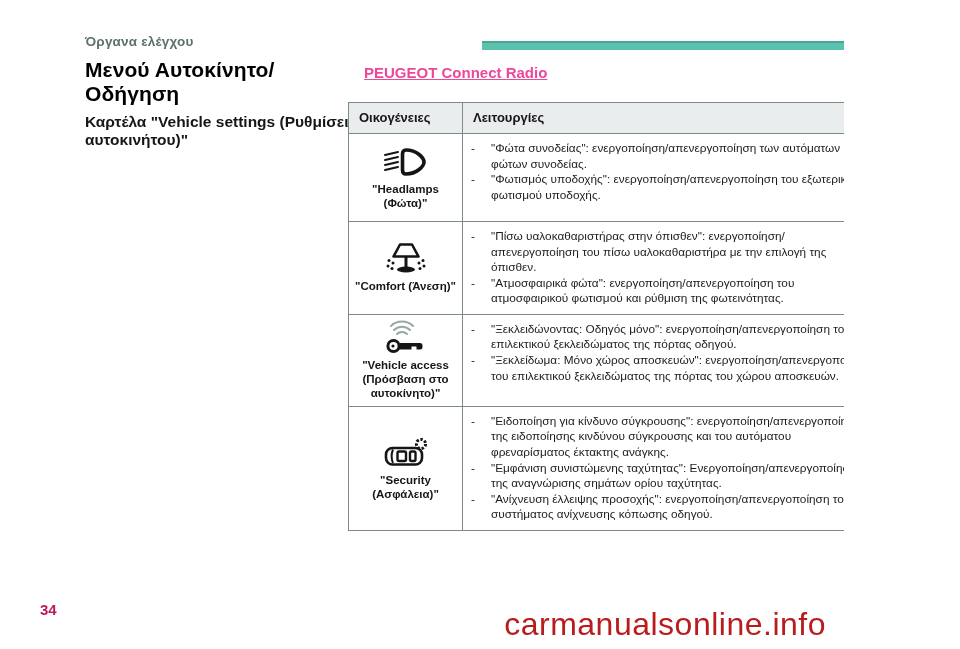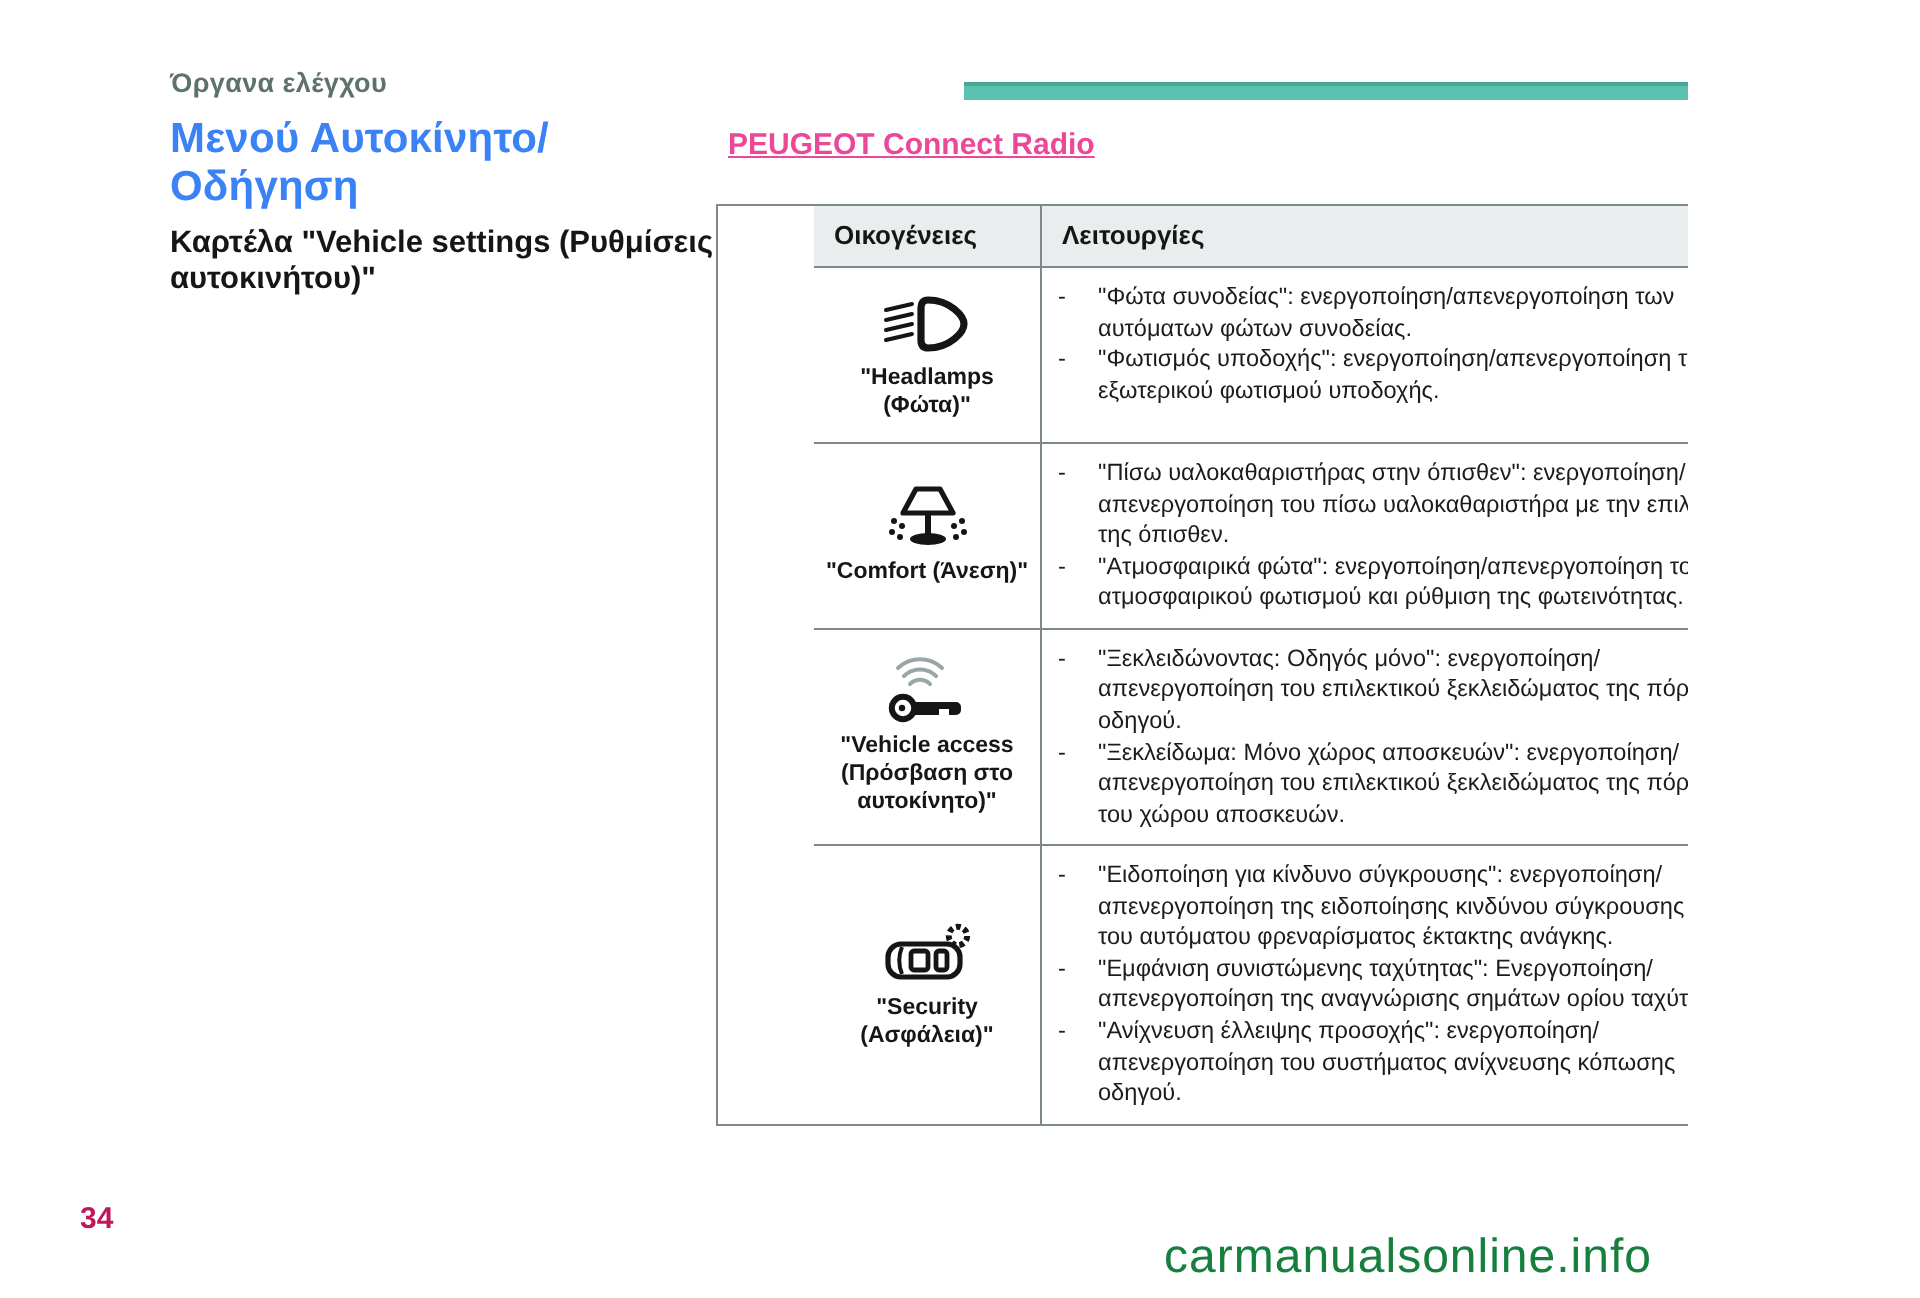--- a/index.html
+++ b/index.html
@@ -11,32 +11,32 @@
   .running-header {
     position:absolute; left:85px; top:34px;
     font-size:13.5px; font-weight:bold; color:#5d716e; letter-spacing:0.2px;
   }
   .teal-bar {
     position:absolute; left:482px; top:41px; width:478px; height:9px;
     background:linear-gradient(#49a695 0%, #49a695 22%, #5cc2b0 22%, #5cc2b0 100%);
   }
   .left-col { position:absolute; left:85px; top:58px; width:278px; }
   .doc-title {
-    margin:0; font-size:21px; font-weight:bold; color:#3b82f6; letter-spacing:0.1px;
+    margin:0; font-size:21px; font-weight:bold; color:#000000; letter-spacing:0.1px;
   }
   .doc-subtitle {
     margin:7px 0 0 0; font-size:15.5px; font-weight:bold; color:#161616; line-height:1.18;
   }
   .main-heading {
     position:absolute; left:364px; top:64px; margin:0;
     font-size:15px; font-weight:bold; color:#ec4899;text-decoration:underline;
   }
   .tbl {
-    position:absolute; left:358px; top:102px; width:533px;
-    border:1px solid #7d898b; box-sizing:border-box; background:#ffffff;padding-left:48px;
+    position:absolute; left:348px; top:102px; width:533px;
+    border:1px solid #7d898b; box-sizing:border-box; background:#ffffff;
   }
   .thead {
     display:grid; grid-template-columns:114px 1fr;
     background:#e9edee; border-bottom:1px solid #7d898b;
   }
   .th { padding:7px 10px 8px 10px; font-weight:bold; font-size:13px; color:#161616; }
   .th-fam { border-right:1px solid #7d898b; }
   .trow {
     display:grid; grid-template-columns:114px 1fr;
     border-bottom:1px solid #7d898b;
@@ -53,21 +53,21 @@
   .fn-item { display:flex; font-size:11.8px; line-height:1.32; margin:0; }
   .fn-item .dash { flex:0 0 20px; width:20px; }
   .fn-item .fn-text { flex:1; }
   .icon-box { height:34px; display:flex; align-items:center; justify-content:center; }
   .page-number {
     position:absolute; left:40px; top:601px;
     font-size:15px; font-weight:bold; color:#be185d;
   }
   .watermark {
     position:absolute; right:18px; bottom:6px;
-    font-size:24px; color:#15803d; letter-spacing:0.5px;
+    font-size:32px; color:#b91c1c; letter-spacing:0.5px;
   }
 </style>
 </head>
 <body>
 
 <div class="page">
 
   <div class="running-header">Όργανα ελέγχου</div>
   <div class="teal-bar"></div>
 

